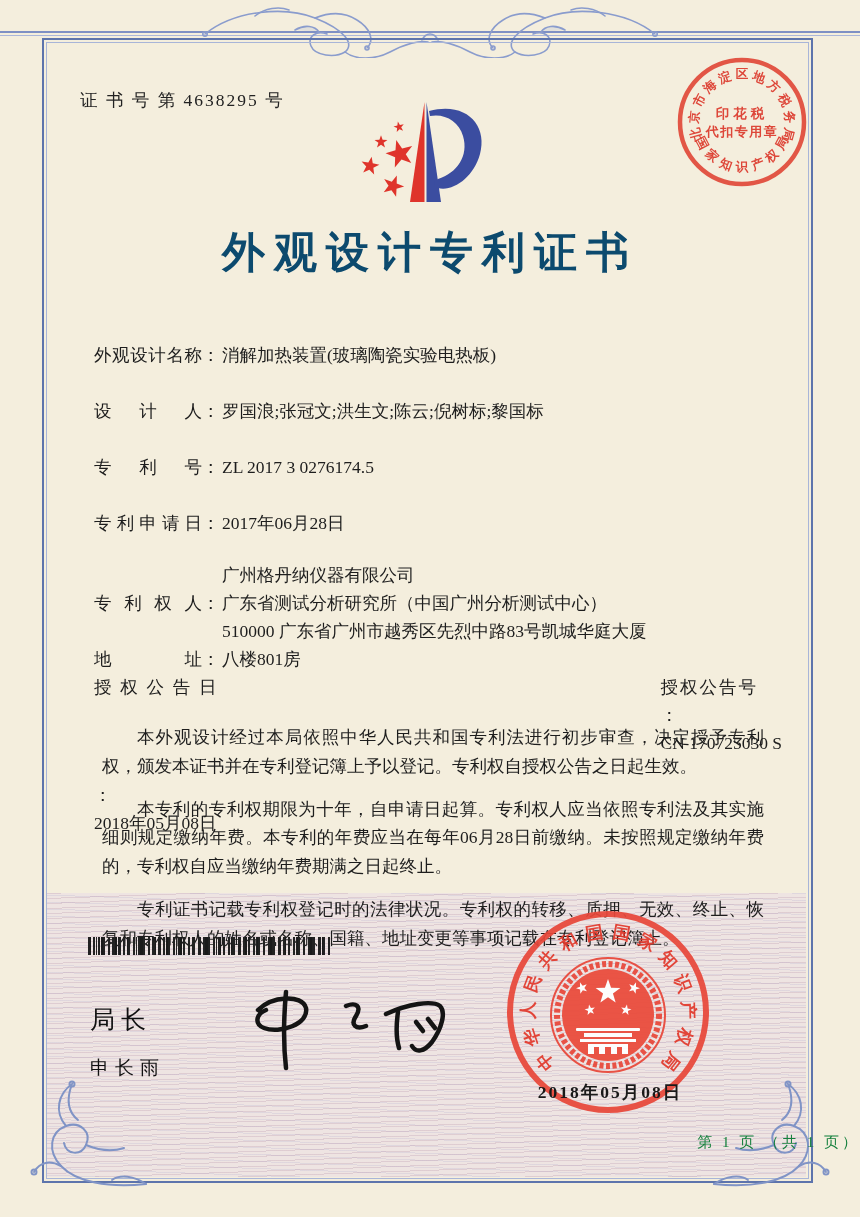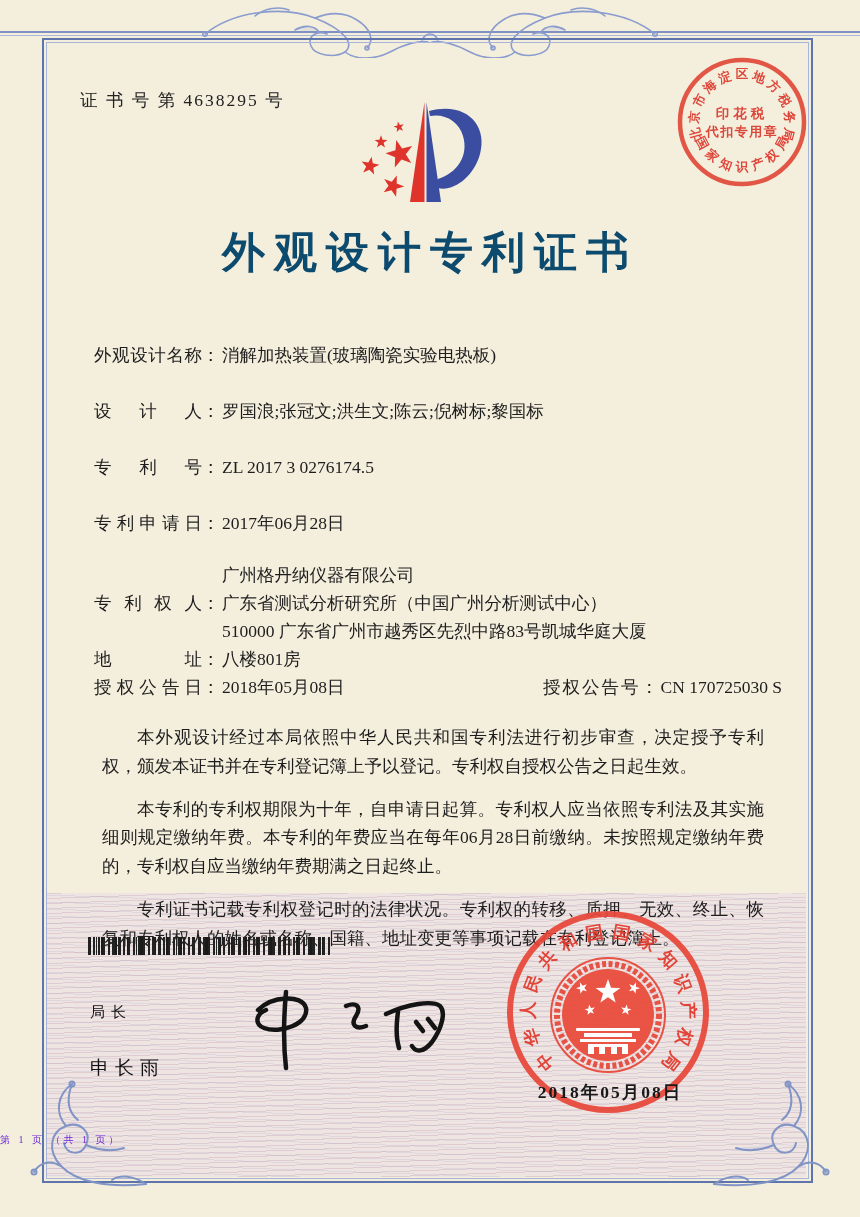--- a/index.html
+++ b/index.html
@@ -32,45 +32,45 @@
          font-size:43px;font-weight:700;letter-spacing:9px;color:#0c4a6e;}
 
   .fields{position:absolute;left:94px;top:341px;width:688px;font-size:17.5px;}
   .frow{display:flex;align-items:flex-end;line-height:28px;margin-bottom:28px;}
   .frow.mb24{margin-bottom:24px;}
   .frow.mb0{margin-bottom:0;}
   .flabel{flex:0 0 108px;text-align:justify;text-align-last:justify;}
   .fcolon{flex:0 0 20px;}
   .fvalue{flex:1;white-space:pre-line;}
   .frow-split{display:flex;justify-content:space-between;line-height:28px;}
-  .fgroup{display:flex;}
+  .fgroup{display:flex;flex-direction:column;}
   .flabel2{letter-spacing:2px;}
 
   .paras{position:absolute;left:88px;top:709px;width:690px;font-size:17.5px;
          line-height:28.8px;text-align:justify;}
   .paras p{margin:14px;text-indent:2em;}
 
   .barcode{position:absolute;left:88px;top:937px;width:242px;height:18px;background:
      repeating-linear-gradient(90deg,#222 0 2px,rgba(0,0,0,0) 2px 5px),
      repeating-linear-gradient(90deg,#222 0 1px,rgba(0,0,0,0) 1px 8px),
      repeating-linear-gradient(90deg,#1a1a1a 0 3px,rgba(0,0,0,0) 3px 13px);}
 
-  .signer-role{position:absolute;left:90px;top:1003px;font-size:15px;letter-spacing:6px;color:#111;}
+  .signer-role{position:absolute;left:90px;top:1003px;font-size:25px;letter-spacing:6px;color:#111;}
   .signer-name{position:absolute;left:90px;top:1043px;font-size:19px;letter-spacing:6px;color:#111;margin-top:12px;}
   .signature{position:absolute;left:228px;top:980px;}
 
   .tax-stamp{position:absolute;left:648px;top:28px;opacity:0.92;}
   .stamp-text{font-family:"Liberation Sans","DejaVu Sans",sans-serif;font-weight:700;fill:#dc392c;}
   .big-seal{position:absolute;left:496px;top:900px;opacity:0.93;}
   .big-seal .stamp-text{fill:#e2392c;}
   .seal-date{position:absolute;left:512px;top:1080px;width:196px;text-align:center;
              font-size:17.5px;font-weight:700;letter-spacing:2px;color:#191919;}
 
-  .footer{position:absolute;left:0;top:1133px;width:100%;text-align:left;
-          font-size:10px;letter-spacing:3px;color:#6d28d9;}
+  .footer{position:absolute;left:0;top:1133px;width:100%;text-align:right;
+          font-size:15px;letter-spacing:3px;color:#15803d;}
 </style>
 </head>
 <body>
 
 <div class="page">
 
   <div class="topline-a"></div>
   <div class="topline-b"></div>
   <svg class="top-ornament" width="470" height="54" viewBox="0 0 470 54">
     <g stroke="#8a9ccd" stroke-width="1.6" fill="none" stroke-linecap="round">

